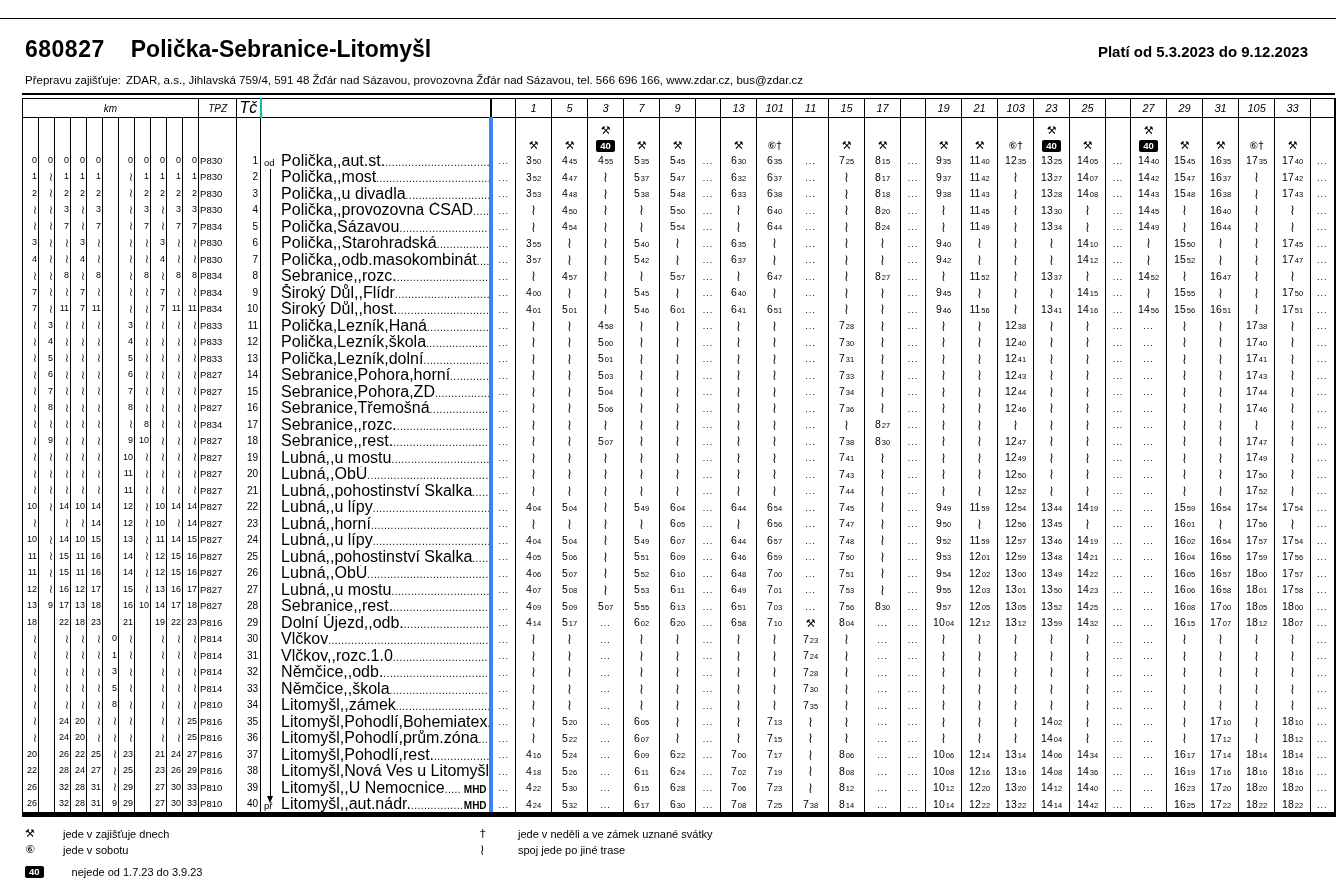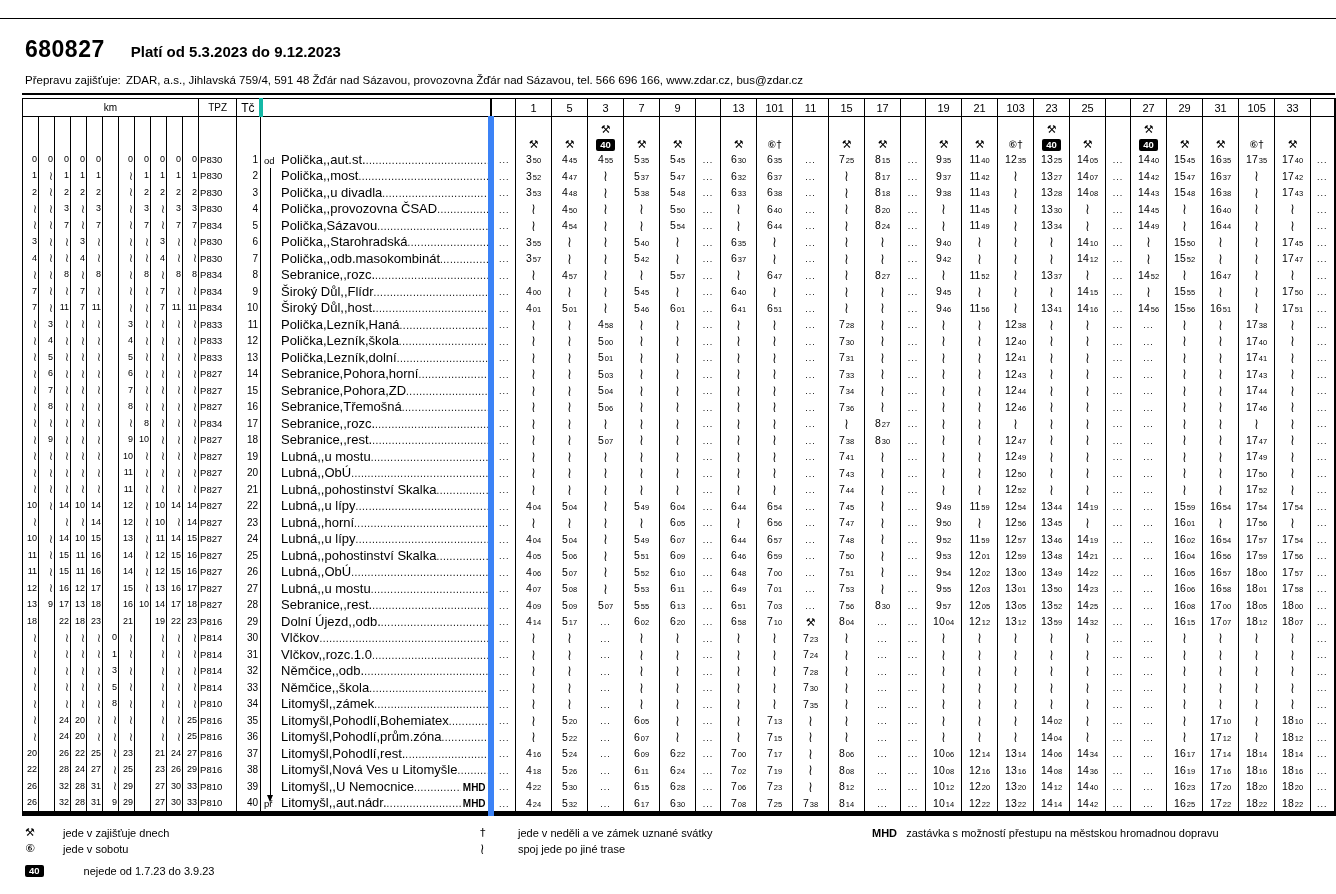--- a/index.html
+++ b/index.html
@@ -10,40 +10,40 @@
   .title{font-size:23px;font-weight:bold;flex:1;}
   .validity{font-size:15px;font-weight:bold;}
   .operator{margin:11px 25px 0 25px;font-size:11.5px;white-space:nowrap;}
   .operator .lbl{margin-right:2px;}
   .rule{border-top:2px solid #000;margin:7px 1px 0 22px;width:1313px;}
 
   table{border-collapse:collapse;table-layout:fixed;width:1313px;margin:3px 0 0 22px;
         border-top:1.5px solid #000;border-left:1.5px solid #000;
         border-right:4px solid #000;border-bottom:5px solid #000;}
   td,th{padding:0;margin:0;overflow:hidden;vertical-align:middle;font-weight:normal;}
-  thead th{border-bottom:1px solid #000;height:17px;font-size:11px;}
+  thead th{border-bottom:1px solid #000;height:17px;font-size:11px;font-style:italic;}
   .kmr{border-right:1px solid #000;font-size:10px;}
   .tpzr{border-right:1px solid #000;font-size:10px;margin-top:36px;}
-  .tcr{border-right:4px solid #14b8a6;font-size:12px;}
+  .tcr{border-right:2px solid #14b8a6;font-size:16px;}
   .nameh{border-right:2px solid #000;}
   .num{border-right:1px solid #000;text-align:center;}
   tr.symrow{height:33px;}
   tr.symrow td{border-bottom:0;}
   .symw{height:33px;display:flex;flex-direction:column;justify-content:flex-end;align-items:center;padding-bottom:1px;}
   .st{height:14px;line-height:14px;}
   .sm{height:15px;line-height:15px;}
   tbody tr{height:13.5px;}
   tbody td{height:13.5px;line-height:13.5px;}
   .kmc{border-right:1px solid #000;text-align:right;font-size:9px;padding-right:1px;}
   .tpzc{border-right:1px solid #000;font-size:9.5px;padding-left:1px;}
   .tcc{border-right:1px solid #000;font-size:10px;text-align:right;padding-right:2px;}
-  .namec{border-right:6px solid #3b82f6;position:relative;}
+  .namec{border-right:4px solid #3b82f6;position:relative;}
   .nwrap{display:flex;align-items:baseline;height:13.5px;line-height:13.5px;white-space:nowrap;}
   .pre{flex:none;width:17px;padding-left:3px;font-size:9.5px;}
-  .nm{flex:none;font-size:13px;}
+  .nm{flex:none;font-size:16px;}
   .ld{flex:1;overflow:hidden;white-space:nowrap;font-size:10px;letter-spacing:.5px;}
   .ld::after{content:" ..........................................................................";}
   .mhdb{flex:none;font-weight:bold;font-size:10px;padding-right:2px;padding-left:2px;}
   .rl{position:absolute;left:9px;top:0;height:100%;width:1px;background:#000;}
   .ra{position:absolute;left:6px;top:0;width:0;height:0;
       border-left:3.5px solid transparent;border-right:3.5px solid transparent;border-top:7px solid #000;}
   .tc0{border-right:1px solid #000;text-align:center;}
   .h{font-size:10.5px;}
   .m{font-size:7.5px;margin-left:1px;}
   .dots{font-size:9px;letter-spacing:1px;color:#000;}
@@ -54,29 +54,30 @@
   .n40{display:inline-block;background:#000;color:#fff;font-weight:bold;font-size:9.5px;line-height:12px;padding:0 4px;border-radius:2px;}
 
   .legend{position:relative;margin-top:9px;height:58px;font-size:11px;}
   .lg-c1{position:absolute;left:25px;top:0;}
   .lg-c2{position:absolute;left:480px;top:0;}
   .lg-item{height:16px;line-height:16px;display:flex;}
   .lg-ic{width:38px;flex:none;font-family:"DejaVu Sans",sans-serif;}
   .lg-mhd{position:absolute;left:870px;top:0;height:16px;line-height:16px;}
   .lg-mhd .mhdb{font-size:11px;padding-right:6px;}
   .lg-40{position:absolute;left:25px;top:40px;display:flex;align-items:center;}
-  .lg-40 .txt{margin-left:40px;}
+  .lg-40 .txt{margin-left:28px;}
 </style>
 </head>
 <body>
 
 <div class="topline"></div>
 
 <div class="hdr">
   <span class="lineno">680827</span>
+  <span class="title">Polička-Sebranice-Litomyšl</span>
   <span class="validity">Platí od 5.3.2023 do 9.12.2023</span>
 </div>
 <div class="operator">
   <span class="lbl">Přepravu zajišťuje:</span>
   <span>ZDAR, a.s., Jihlavská 759/4, 591 48 Žďár nad Sázavou, provozovna Žďár nad Sázavou, tel. 566 696 166, www.zdar.cz, bus@zdar.cz</span>
 </div>
 <div class="rule"></div>
 
 <table id="tt">
     <colgroup>
@@ -2258,21 +2259,17 @@
   <div class="lg-c2">
     <div class="lg-item">
       <span class="lg-ic">†</span>
       <span>jede v neděli a ve zámek uznané svátky</span>
     </div>
     <div class="lg-item">
       <span class="lg-ic wv">≀</span>
       <span>spoj jede po jiné trase</span>
     </div>
   </div>
-  <div class="lg-mhd">
-    <span class="mhdb">MHD</span>
-    <span>zastávka s možností přestupu na městskou hromadnou dopravu</span>
-  </div>
   <div class="lg-40">
     <span class="n40">40</span>
     <span class="txt">nejede od 1.7.23 do 3.9.23</span>
   </div>
 </div>
 
 </body></html>

